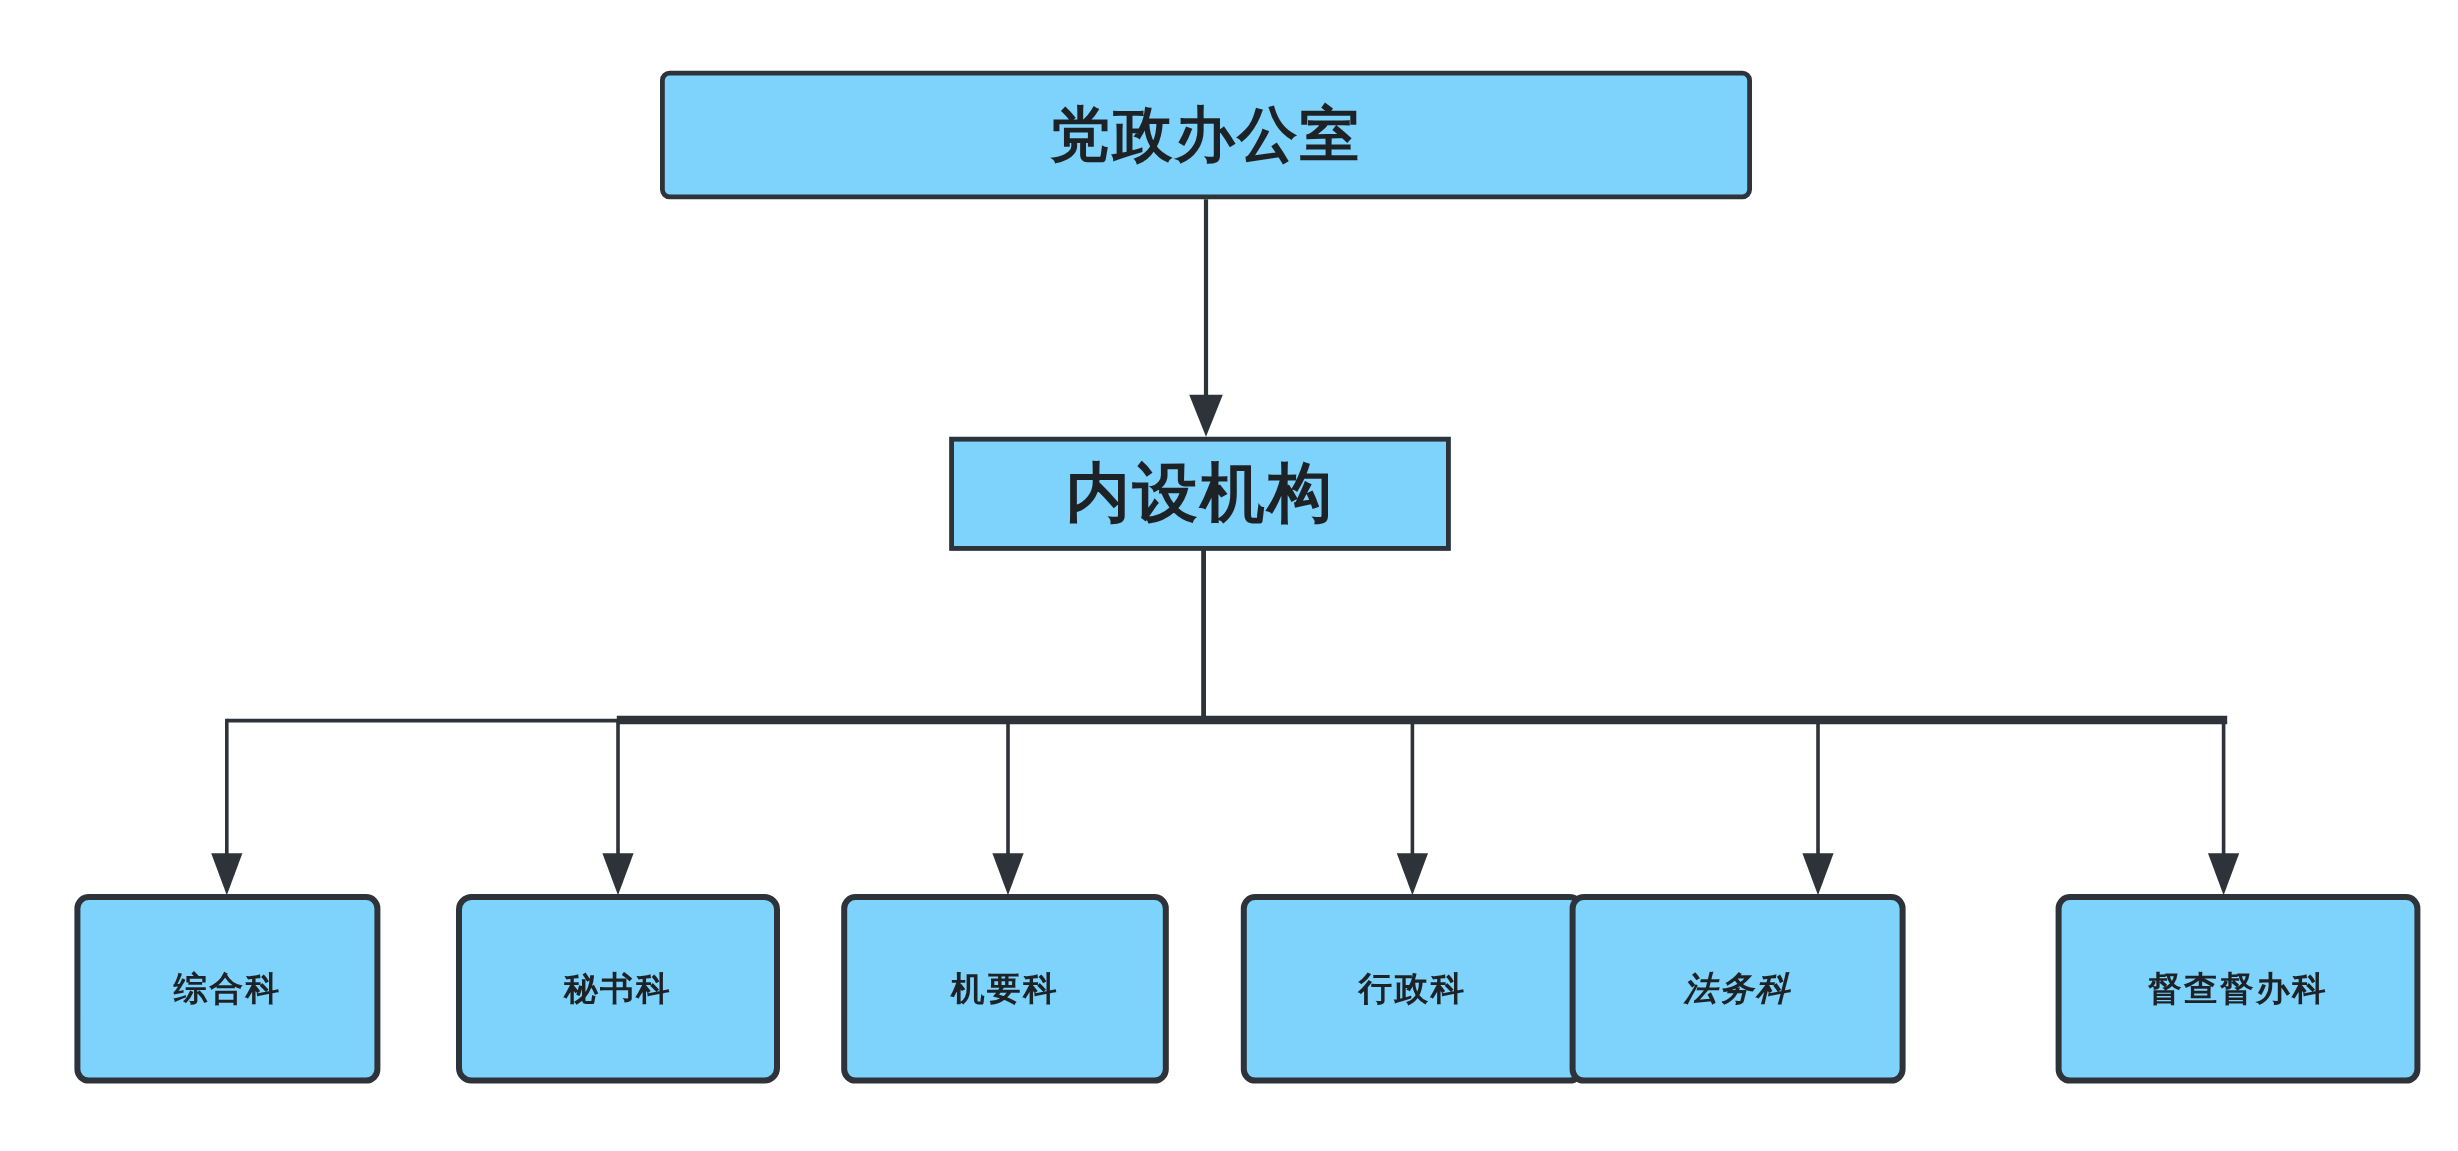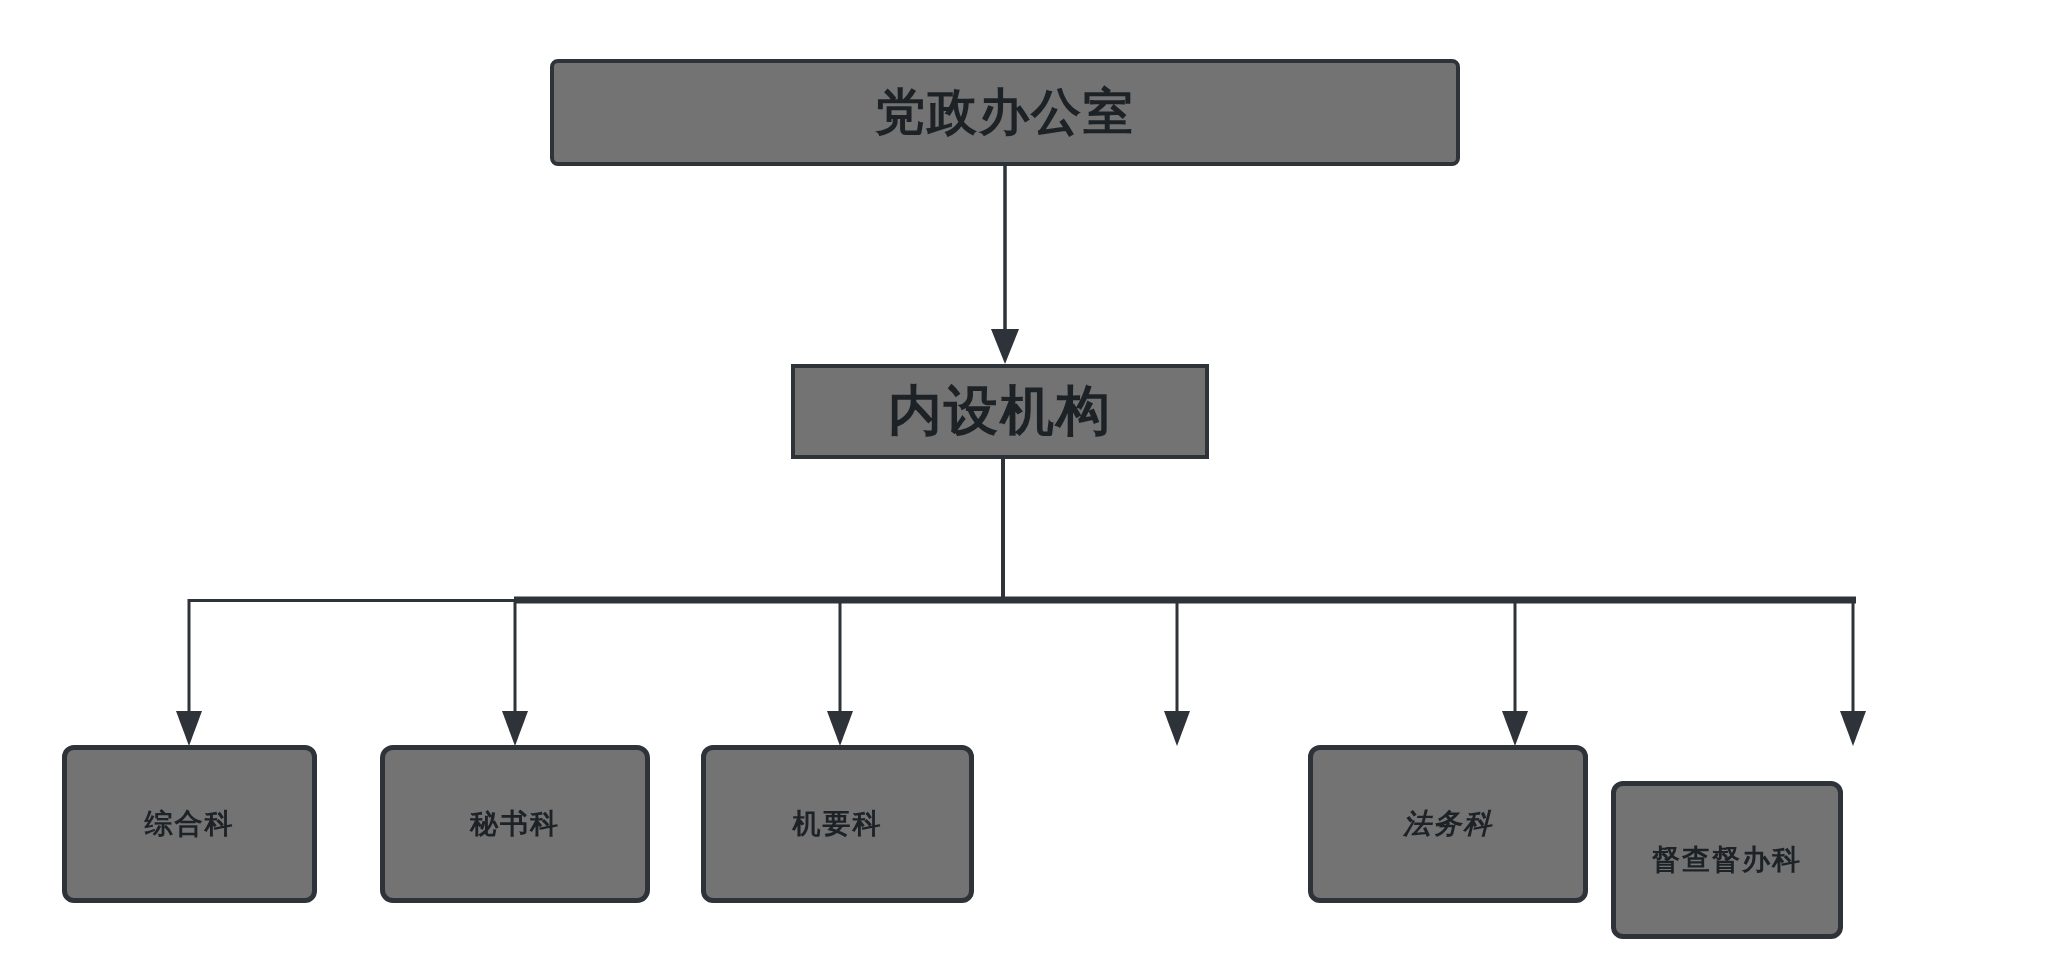--- a/index.html
+++ b/index.html
@@ -22,21 +22,21 @@
     left: 0;
     top: 0;
     width: 2048px;
     height: 959px;
     z-index: 2;
     pointer-events: none;
   }
   .node {
     position: absolute;
     box-sizing: border-box;
-    background: #737373;
+    background: #7dd3fc;
     border: 4px solid var(--stroke, #2e333a);
     display: flex;
     align-items: center;
     justify-content: center;
     color: var(--text, #1d2227);
     font-weight: 600;
     z-index: 1;
     letter-spacing: 2px;
     white-space: nowrap;
   }
@@ -59,21 +59,21 @@
     border-radius: 12px;
     font-size: 28px;
     border-width: 5px;
     text-align: right;
   }
   .dept-0 { left: 62px;   width: 255px; }
   .dept-1 { left: 380px;  width: 270px; border-radius: 13px; }
   .dept-2 { left: 701px;  width: 273px; font-family: Liberation Mono, monospace; }
   .dept-3 { left: 1034px; width: 286px; }
   .dept-4 { left: 1308px; width: 280px; font-style: italic; }
-  .dept-5 { left: 1611px; width: 232px; margin-top: 36px; }
+  .dept-5 { left: 1713px; width: 304px; }
 </style>
 </head>
 <body>
 
 <div class="canvas">
 
   <svg class="connector-layer" width="2048" height="959" viewBox="0 0 2048 959" fill="none" xmlns="http://www.w3.org/2000/svg">
 
     <g>
       <line x1="1005" y1="166" x2="1005" y2="332" stroke="#2e333a" stroke-width="3.5"></line>
@@ -121,20 +121,23 @@
 
   <div class="node node-dept dept-0">
     <span>综合科</span>
   </div>
   <div class="node node-dept dept-1">
     <span>秘书科</span>
   </div>
   <div class="node node-dept dept-2">
     <span>机要科</span>
   </div>
+  <div class="node node-dept dept-3">
+    <span>行政科</span>
+  </div>
   <div class="node node-dept dept-4">
     <span>法务科</span>
   </div>
   <div class="node node-dept dept-5">
     <span>督查督办科</span>
   </div>
 
 </div>
 
 </body></html>

